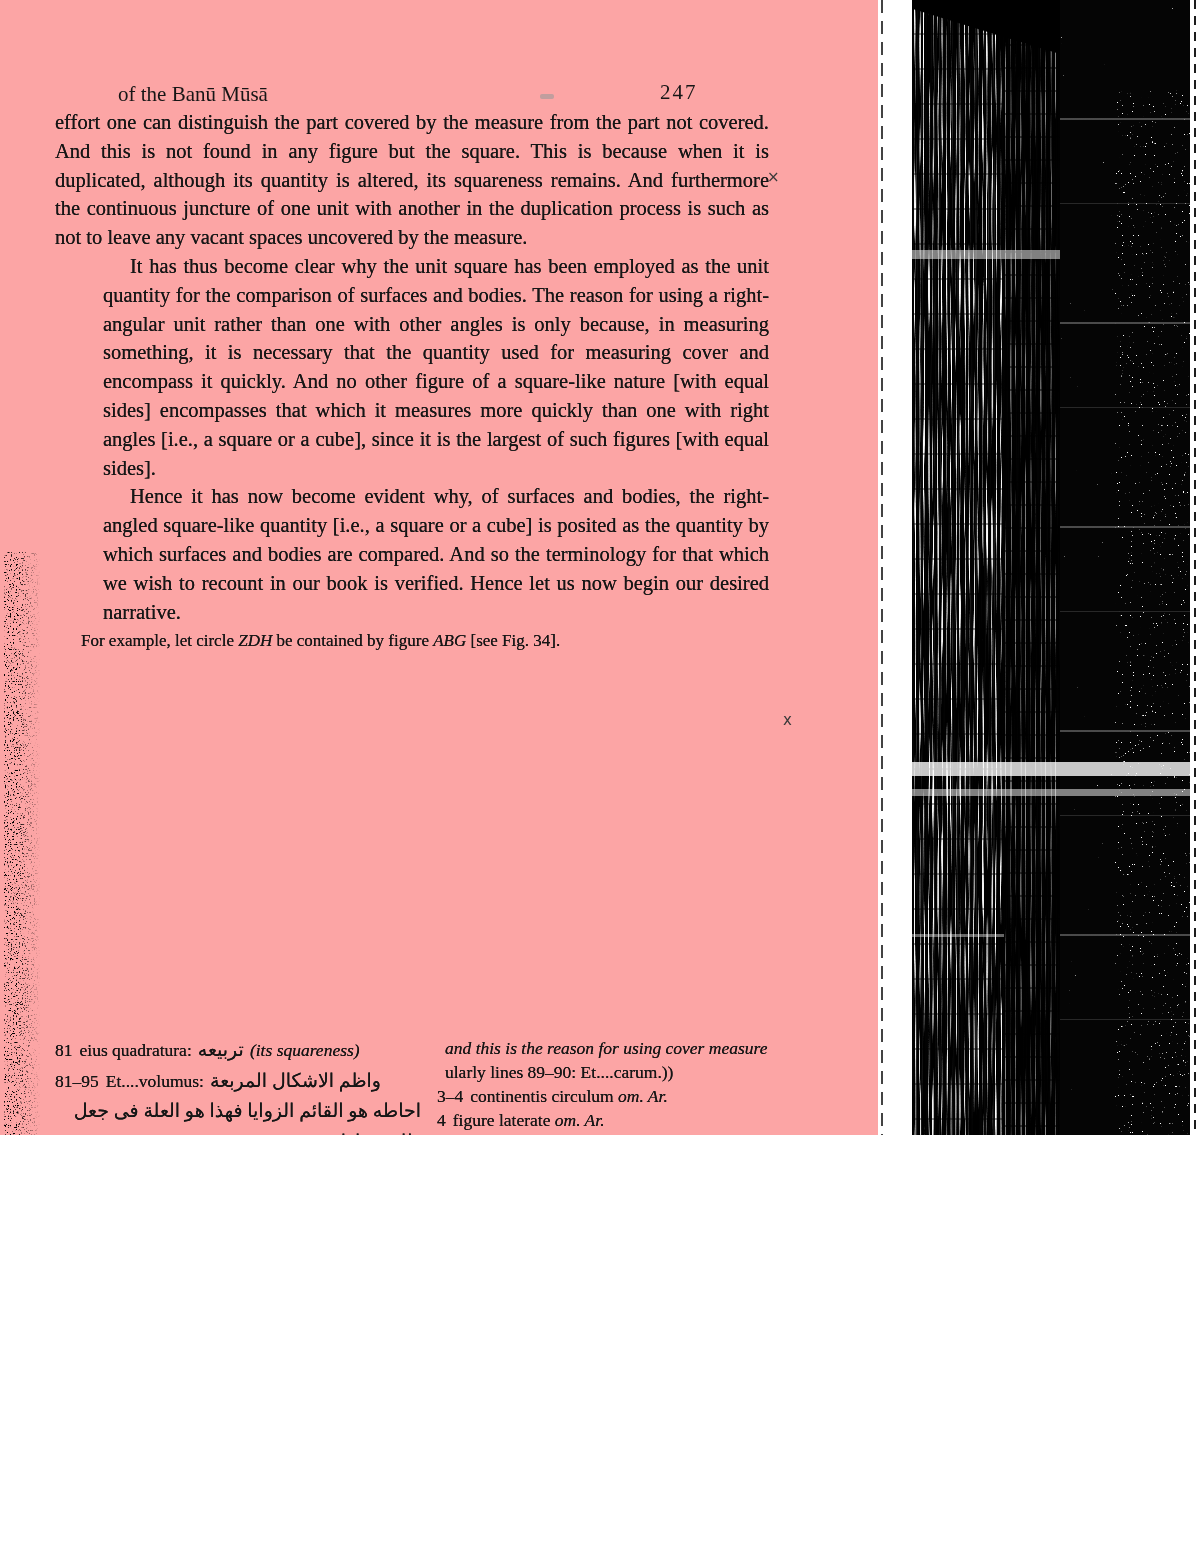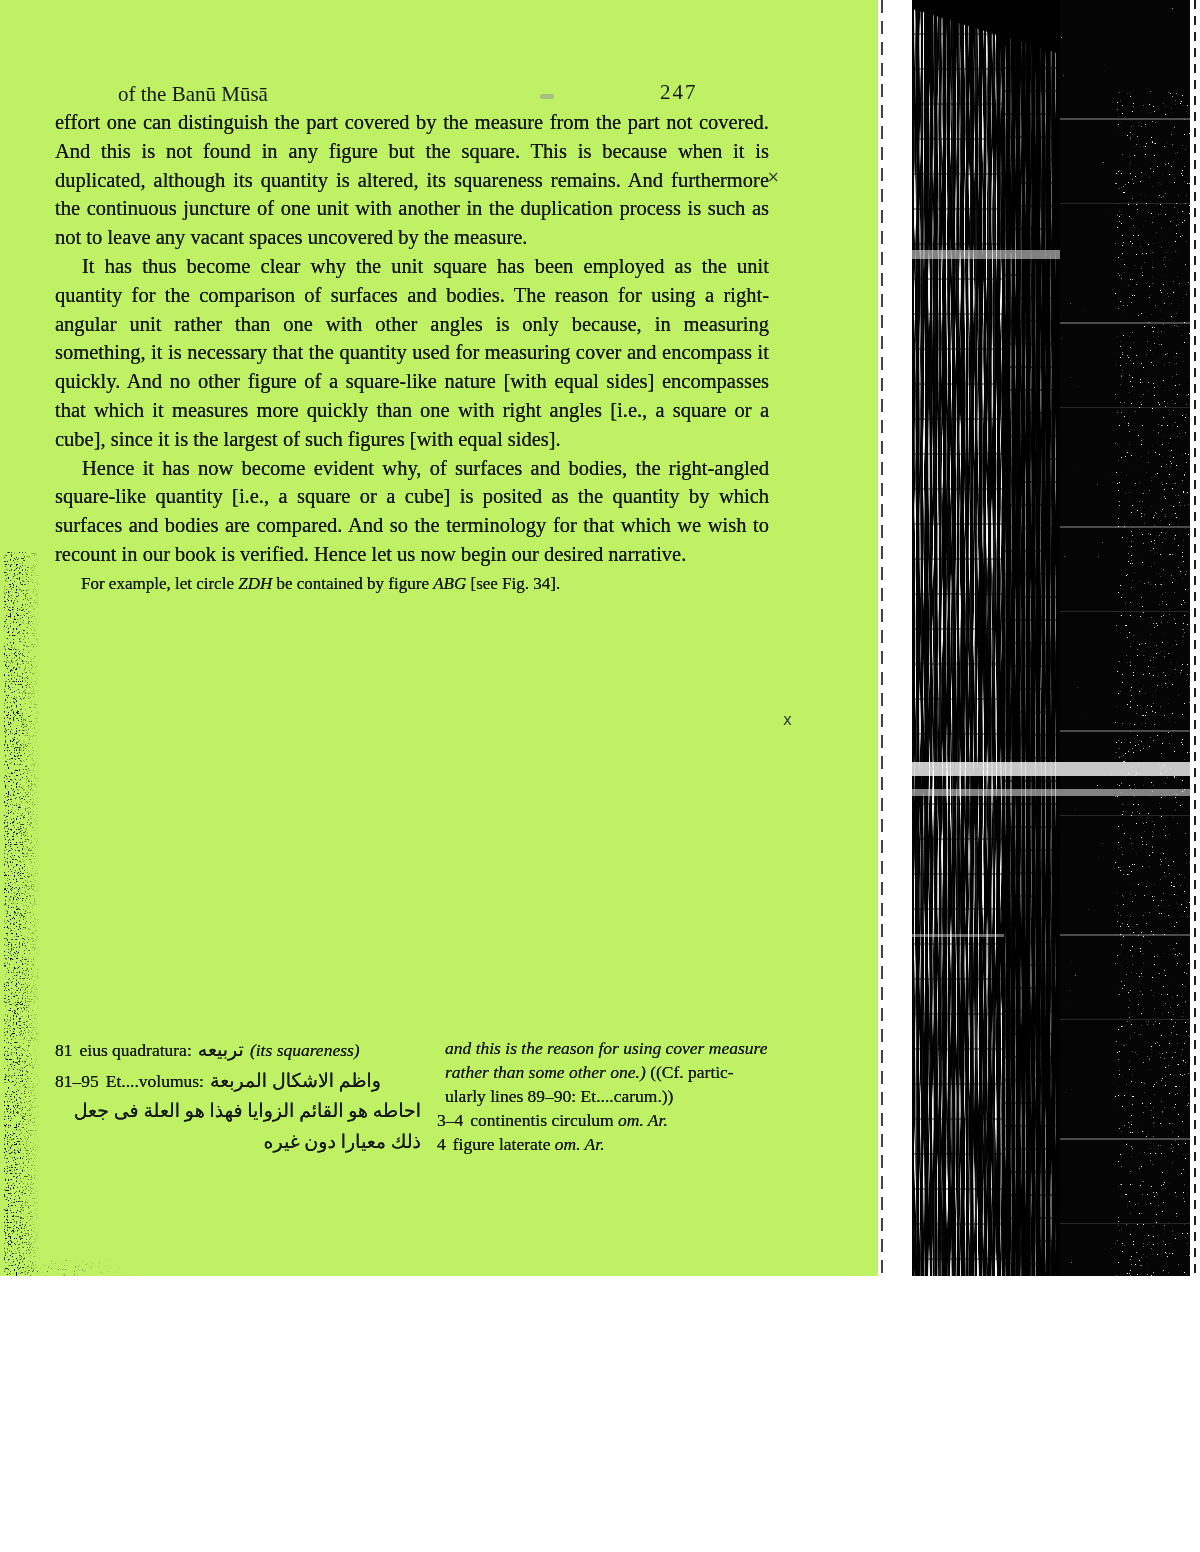--- a/index.html
+++ b/index.html
@@ -1,29 +1,29 @@
 <!DOCTYPE html>
 <html><head>
 <meta charset="utf-8">
 <style>
   html,body{margin:0;padding:0;background:#ffffff;}
   .scan-root{
-    position:relative; width:1200px; height:1276px; background:#bef264;
+    position:relative; width:1200px; height:1135px; background:#fca5a5;
     overflow:hidden; font-family:"Liberation Serif", serif; color:#161616;
   }
   
   .running-head{position:absolute; left:118px; top:82px; font-size:21px;}
   .page-num{position:absolute; left:660px; top:80px; font-size:21px; letter-spacing:2px;}
   .body-text{
     position:absolute; left:55px; top:108px; width:714px;
     font-size:20.5px; line-height:28.8px; text-align:justify;
     text-shadow:0 0 0.5px #1b1b1b;
   }
   .body-text p{margin:0;}
-  .body-text p.indent{text-indent:27px;}
+  .body-text p.indent{text-indent:27px;margin-left:48px;}
   .proposition{
     margin-top:31px !important; text-indent:30px;
     font-size:21.5px; line-height:30px; letter-spacing:.4px; word-spacing:2.5px;
   }
   .example-line{font-size:17px; line-height:30px; text-indent:26px;}
   .it{font-style:italic;}
   .margin-mark{position:absolute; font-size:15px; color:#3a3a3a; font-family:"DejaVu Sans", sans-serif;}
   .mark1{left:767px; top:168px;}
   .mark2{left:783px; top:711px;}
   
@@ -111,21 +111,20 @@
 
   <div class="fn-left">
     <span class="fn-line"><span class="fn-num">81</span><span>eius quadratura:</span><span class="fn-ar">تربيعه</span><span class="it">(its squareness)</span></span>
     <span class="fn-line"><span class="fn-num">81–95</span><span>Et....volumus:</span><span class="fn-ar">واظم الاشكال المربعة</span></span>
     <span class="fn-line rtl"><span class="fn-ar">احاطه هو القائم الزوايا فهذا هو العلة فى جعل</span></span>
     <span class="fn-line rtl-center"><span class="fn-ar">ذلك معيارا دون غيره</span></span>
   </div>
 
   <div class="fn-right">
     <span class="fn-line ital-line">and this is the reason for using cover measure</span>
-    <span class="fn-line ital-line"><span>rather than some other one.)</span><span class="roman"> ((Cf. partic-</span></span>
     <span class="fn-line" style="padding-left:8px;">ularly lines 89–90: Et....carum.))</span>
     <span class="fn-line"><span class="fn-num">3–4</span><span>continentis circulum </span><span class="it">om. Ar.</span></span>
     <span class="fn-line"><span class="fn-num">4</span><span>figure laterate </span><span class="it">om. Ar.</span></span>
   </div>
 
   <div class="right-band">
     <div class="spine-dash"></div>
     <div class="stripe-zone"></div>
     <div class="stripe-zone-dense"></div>
     <div class="black-zone">

